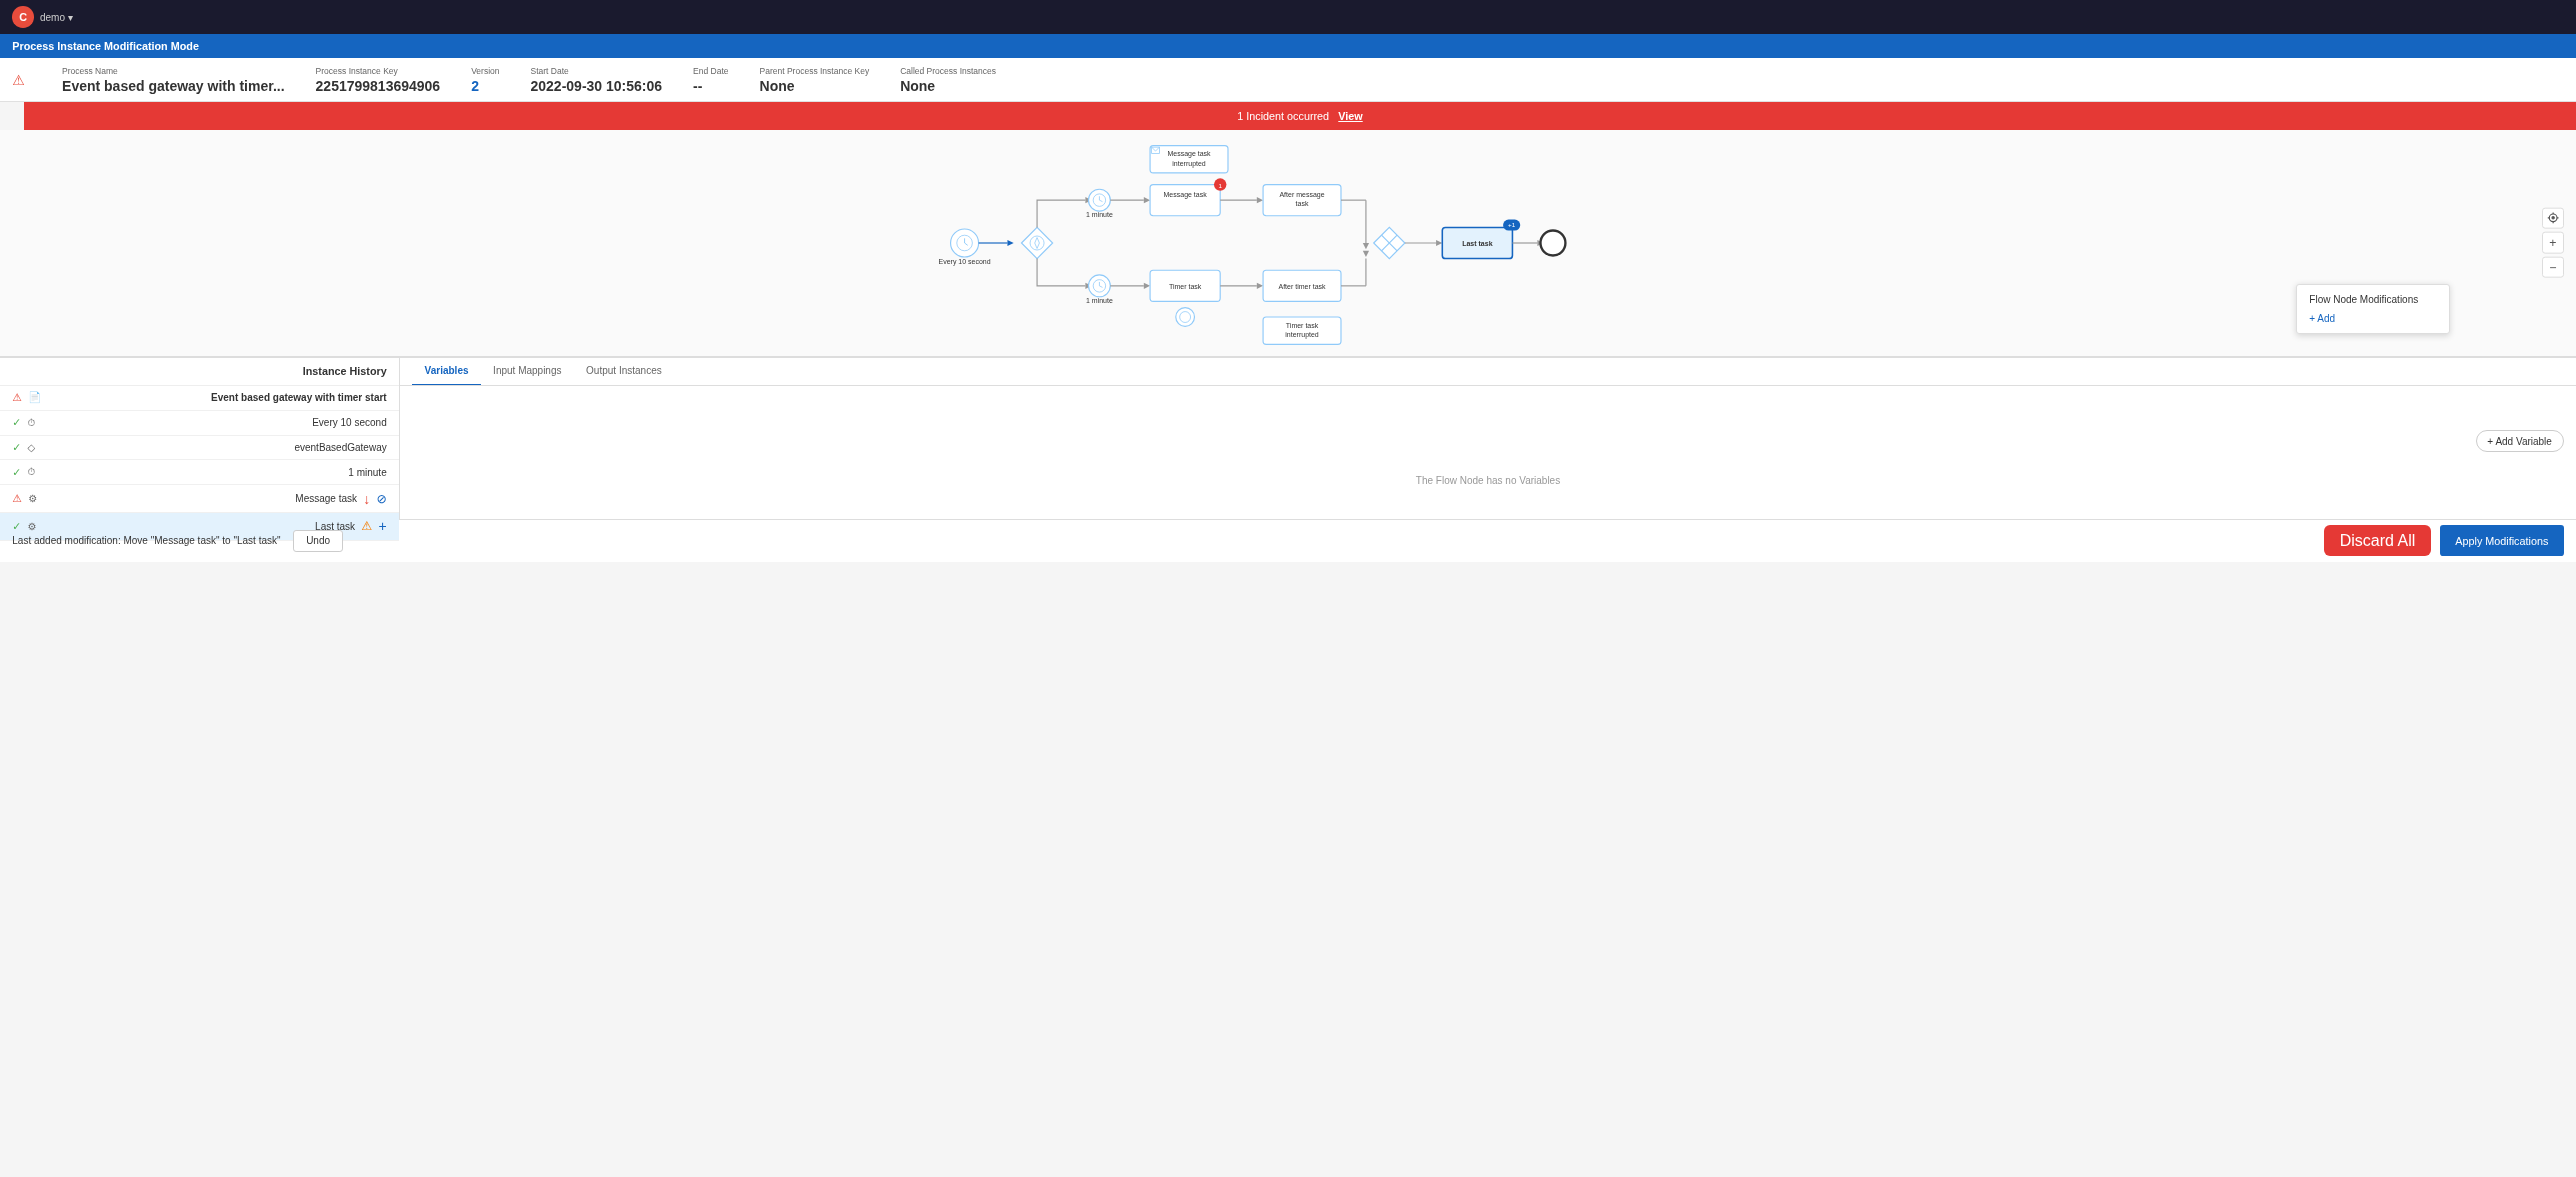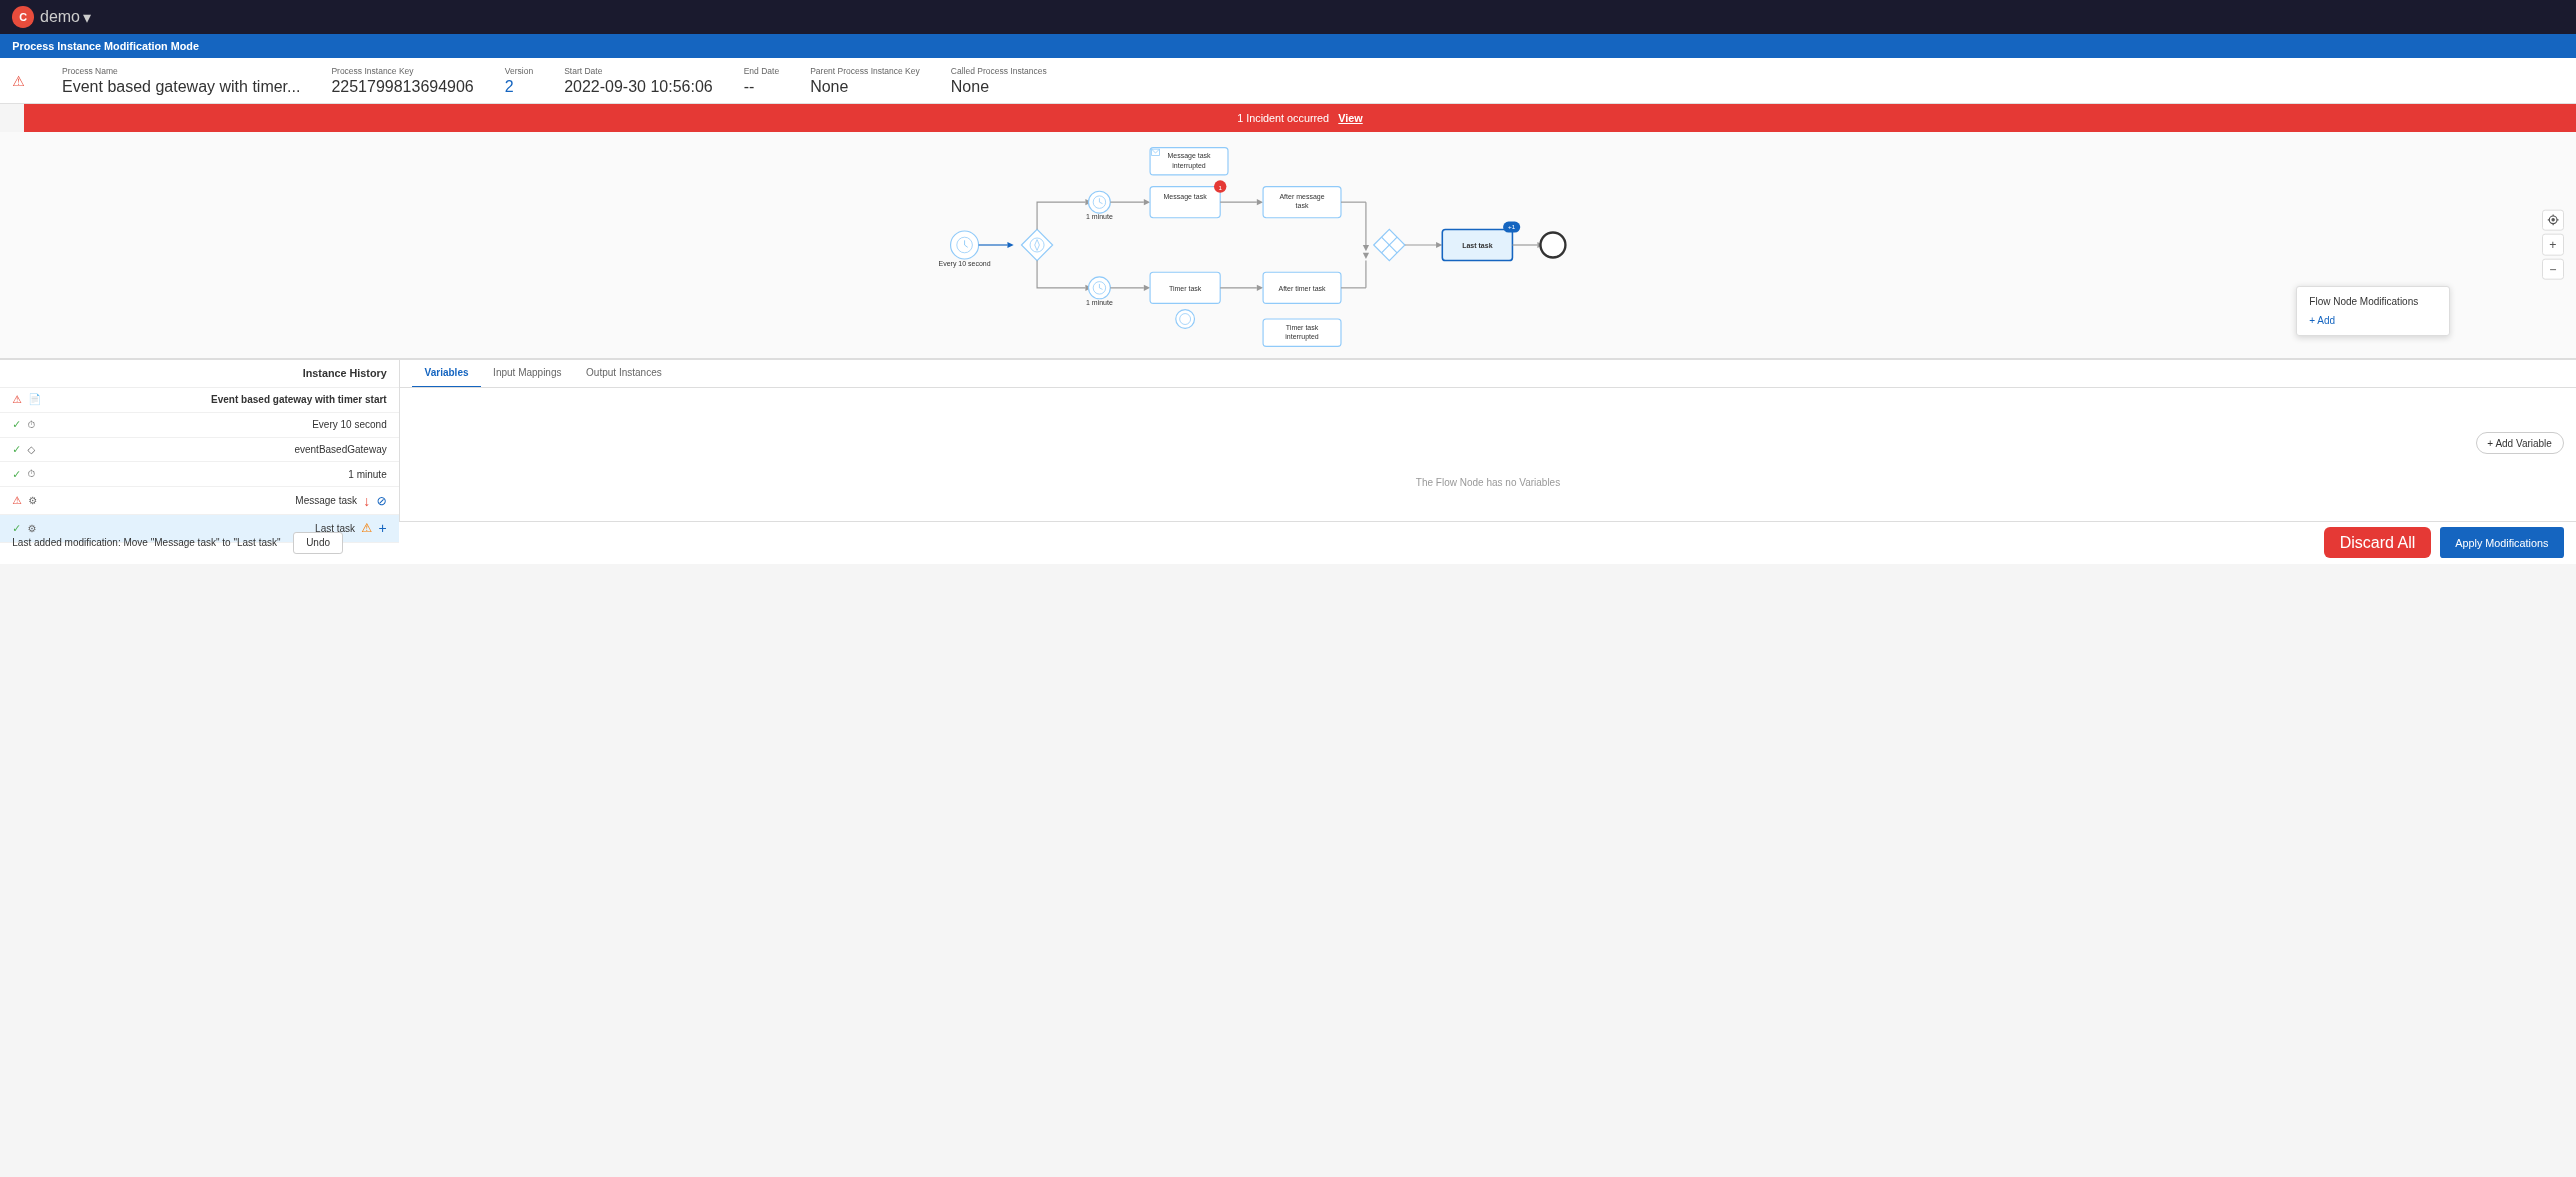--- a/index.html
+++ b/index.html
@@ -11,37 +11,37 @@
     }
     .nav-logo {
       width: 21.5px; height: 21.5px; border-radius: 50%; background: #e74c3c; display: flex; align-items: center; justify-content: center; color: white; font-weight: bold; font-size: 10.8px; flex-shrink: 0;
     }
     .nav-items { display: flex; gap: 3.1px; flex: 1; }
     .nav-item {
       color: #ccc; padding: 4.6px 10.8px; border-radius: 3.1px; cursor: pointer; font-size: 10px;
     }
     .nav-item.active { color: white; }
     .nav-divider { width: 0.8px; background: #444; height: 15.4px; margin: 0 3.1px; }
-    .nav-user { color: #ccc; font-size: 16px; display: flex; align-items: center; gap: 3.1px; cursor: pointer; }
+    .nav-user { color: #ccc; font-size: 10px; display: flex; align-items: center; gap: 3.1px; cursor: pointer; }
 
     
     .modification-banner {
       background: #1565c0; color: white; padding: 6.2px 12.3px; font-weight: 600; font-size: 10.8px;
     }
 
     
     .process-info-bar {
       background: white; padding: 7.7px 12.3px; display: flex; align-items: center; gap: 31px; border-bottom: 0.8px solid #e0e0e0;
     }
     .process-info-bar .error-icon {
       color: #e74c3c; font-size: 14px; margin-right: 6.2px;
     }
     .info-group { display: flex; flex-direction: column; gap: 1.5px; }
     .info-label { color: #666; font-size: 8.5px; }
-    .info-value { color: #333; font-size: 16px; font-weight: 400; }
+    .info-value { color: #333; font-size: 14px; font-weight: 700; }
     .info-value a { color: #1565c0; text-decoration: none; }
 
     
     .incident-banner {
       background: #e53935; color: white; text-align: center; padding: 7.7px; font-size: 10.8px; margin-left: 24px;
     }
     .incident-banner a { color: white; font-weight: bold; margin-left: 6.2px; text-decoration: underline; cursor: pointer; }
 
     
     .diagram-area {

